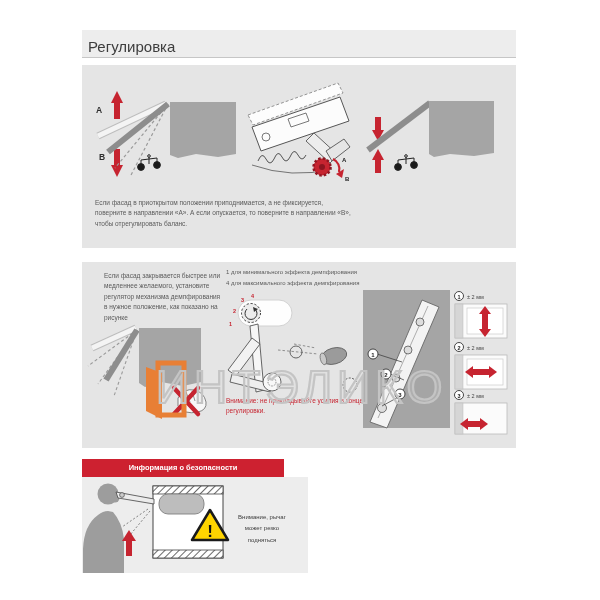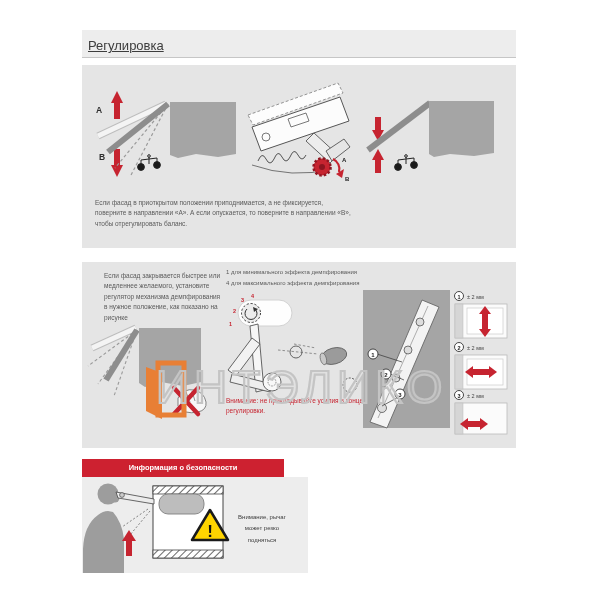--- a/index.html
+++ b/index.html
@@ -2,21 +2,21 @@
 <html><head>
 <meta charset="utf-8">
 <style>
   html,body{margin:0;padding:0;background:#fff;}
   #page{
     position:relative;width:600px;height:600px;background:#ffffff;overflow:hidden;
     font-family:"Liberation Sans","DejaVu Sans",sans-serif;color:#444;
   }
   .abs{position:absolute;}
   .title-band{left:82px;top:30px;width:434px;height:27px;background:#ededed;}
-  .page-title{left:88px;top:38px;font-size:13px;color:#3d3d3d;text-decoration:underline;}
+  .page-title{left:88px;top:38px;font-size:15px;color:#3d3d3d;}
   .divider{left:82px;top:57px;width:434px;height:1px;background:#c6c6c6;}
   .panel{background:#e5e5e5;}
   .panel.s1{left:82px;top:65px;width:434px;height:183px;}
   .panel.s2{left:82px;top:262px;width:434px;height:186px;}
   .panel.s3{left:82px;top:477px;width:226px;height:96px;background:#ededed;}
   .body-text{font-size:6.5px;line-height:1.6;color:#5a5a5a;}
   .s1-text{left:95px;top:198px;width:258px;}
   .s2-left-text{left:104px;top:271px;width:120px;}
   .note{font-size:6px;color:#5a5a5a;}
   .s2-note1{left:226px;top:269px;}

